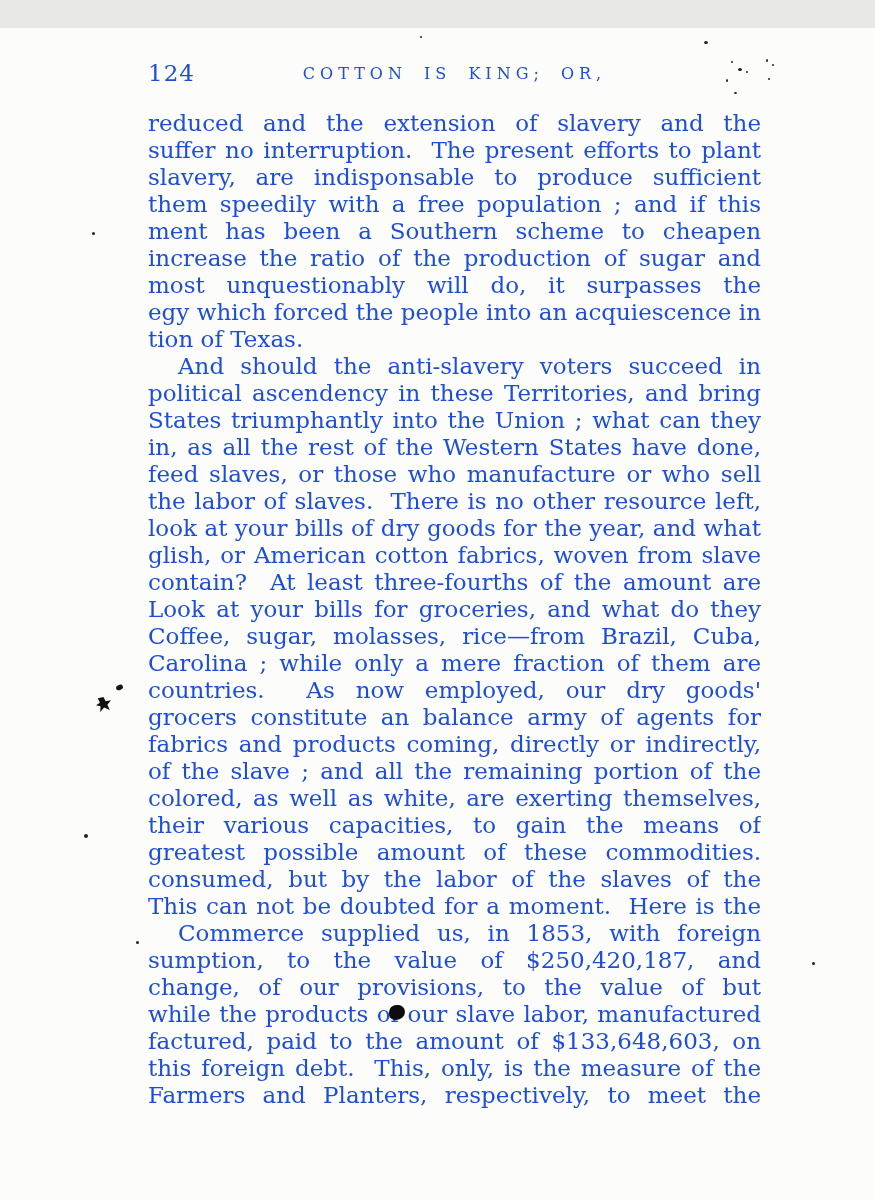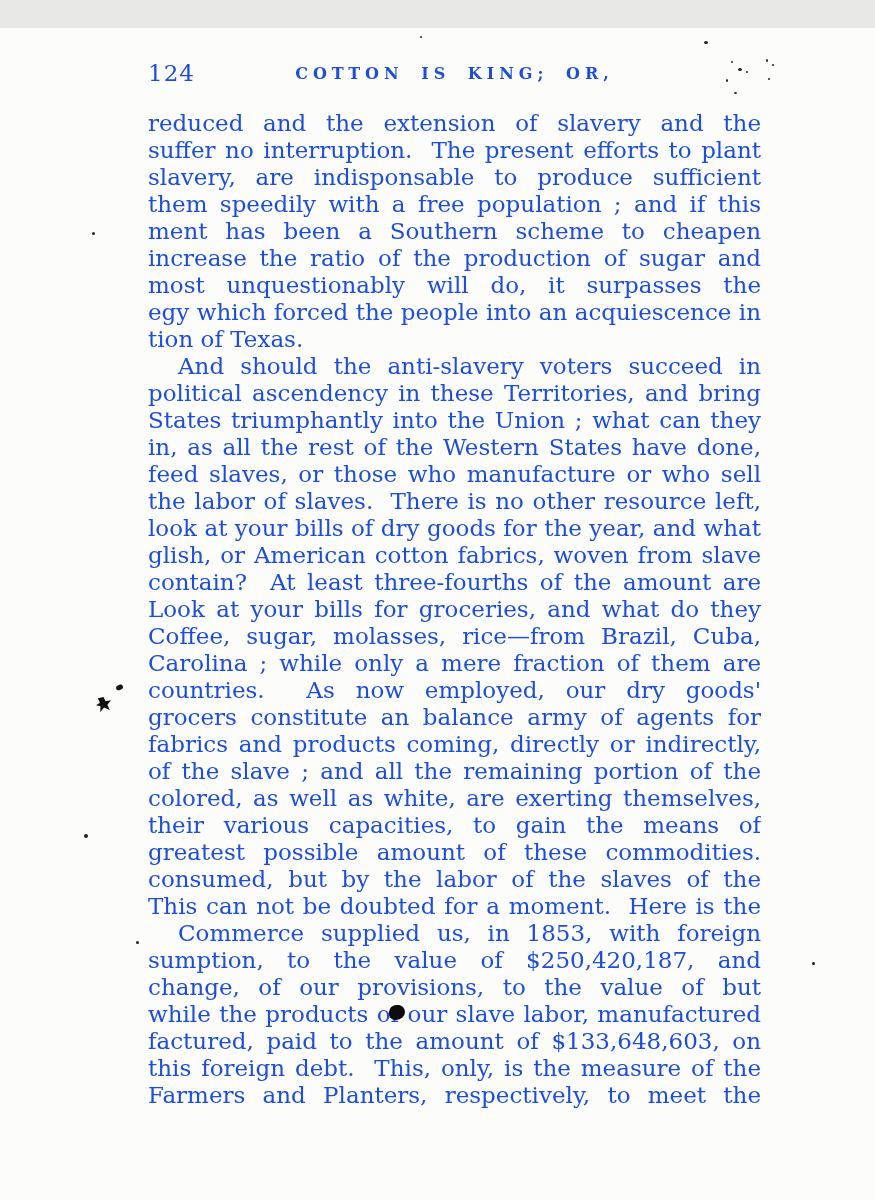--- a/index.html
+++ b/index.html
@@ -16,21 +16,21 @@
     position:absolute;
     top:33px;left:148px;width:613px;height:30px;
   }
   .page-number{
     position:absolute;left:0;top:-1px;
     font-size:23px;letter-spacing:1px;
   }
   .running-title{
     text-align:center;
     font-size:16px;
-    font-weight:bold;
+    font-weight:normal;
     letter-spacing:5px;
     word-spacing:7px;
     padding-top:3px;
   }
   .text-block{
     position:absolute;
     left:148px;top:82px;width:613px;
     font-size:23px;
   }
   .line{

